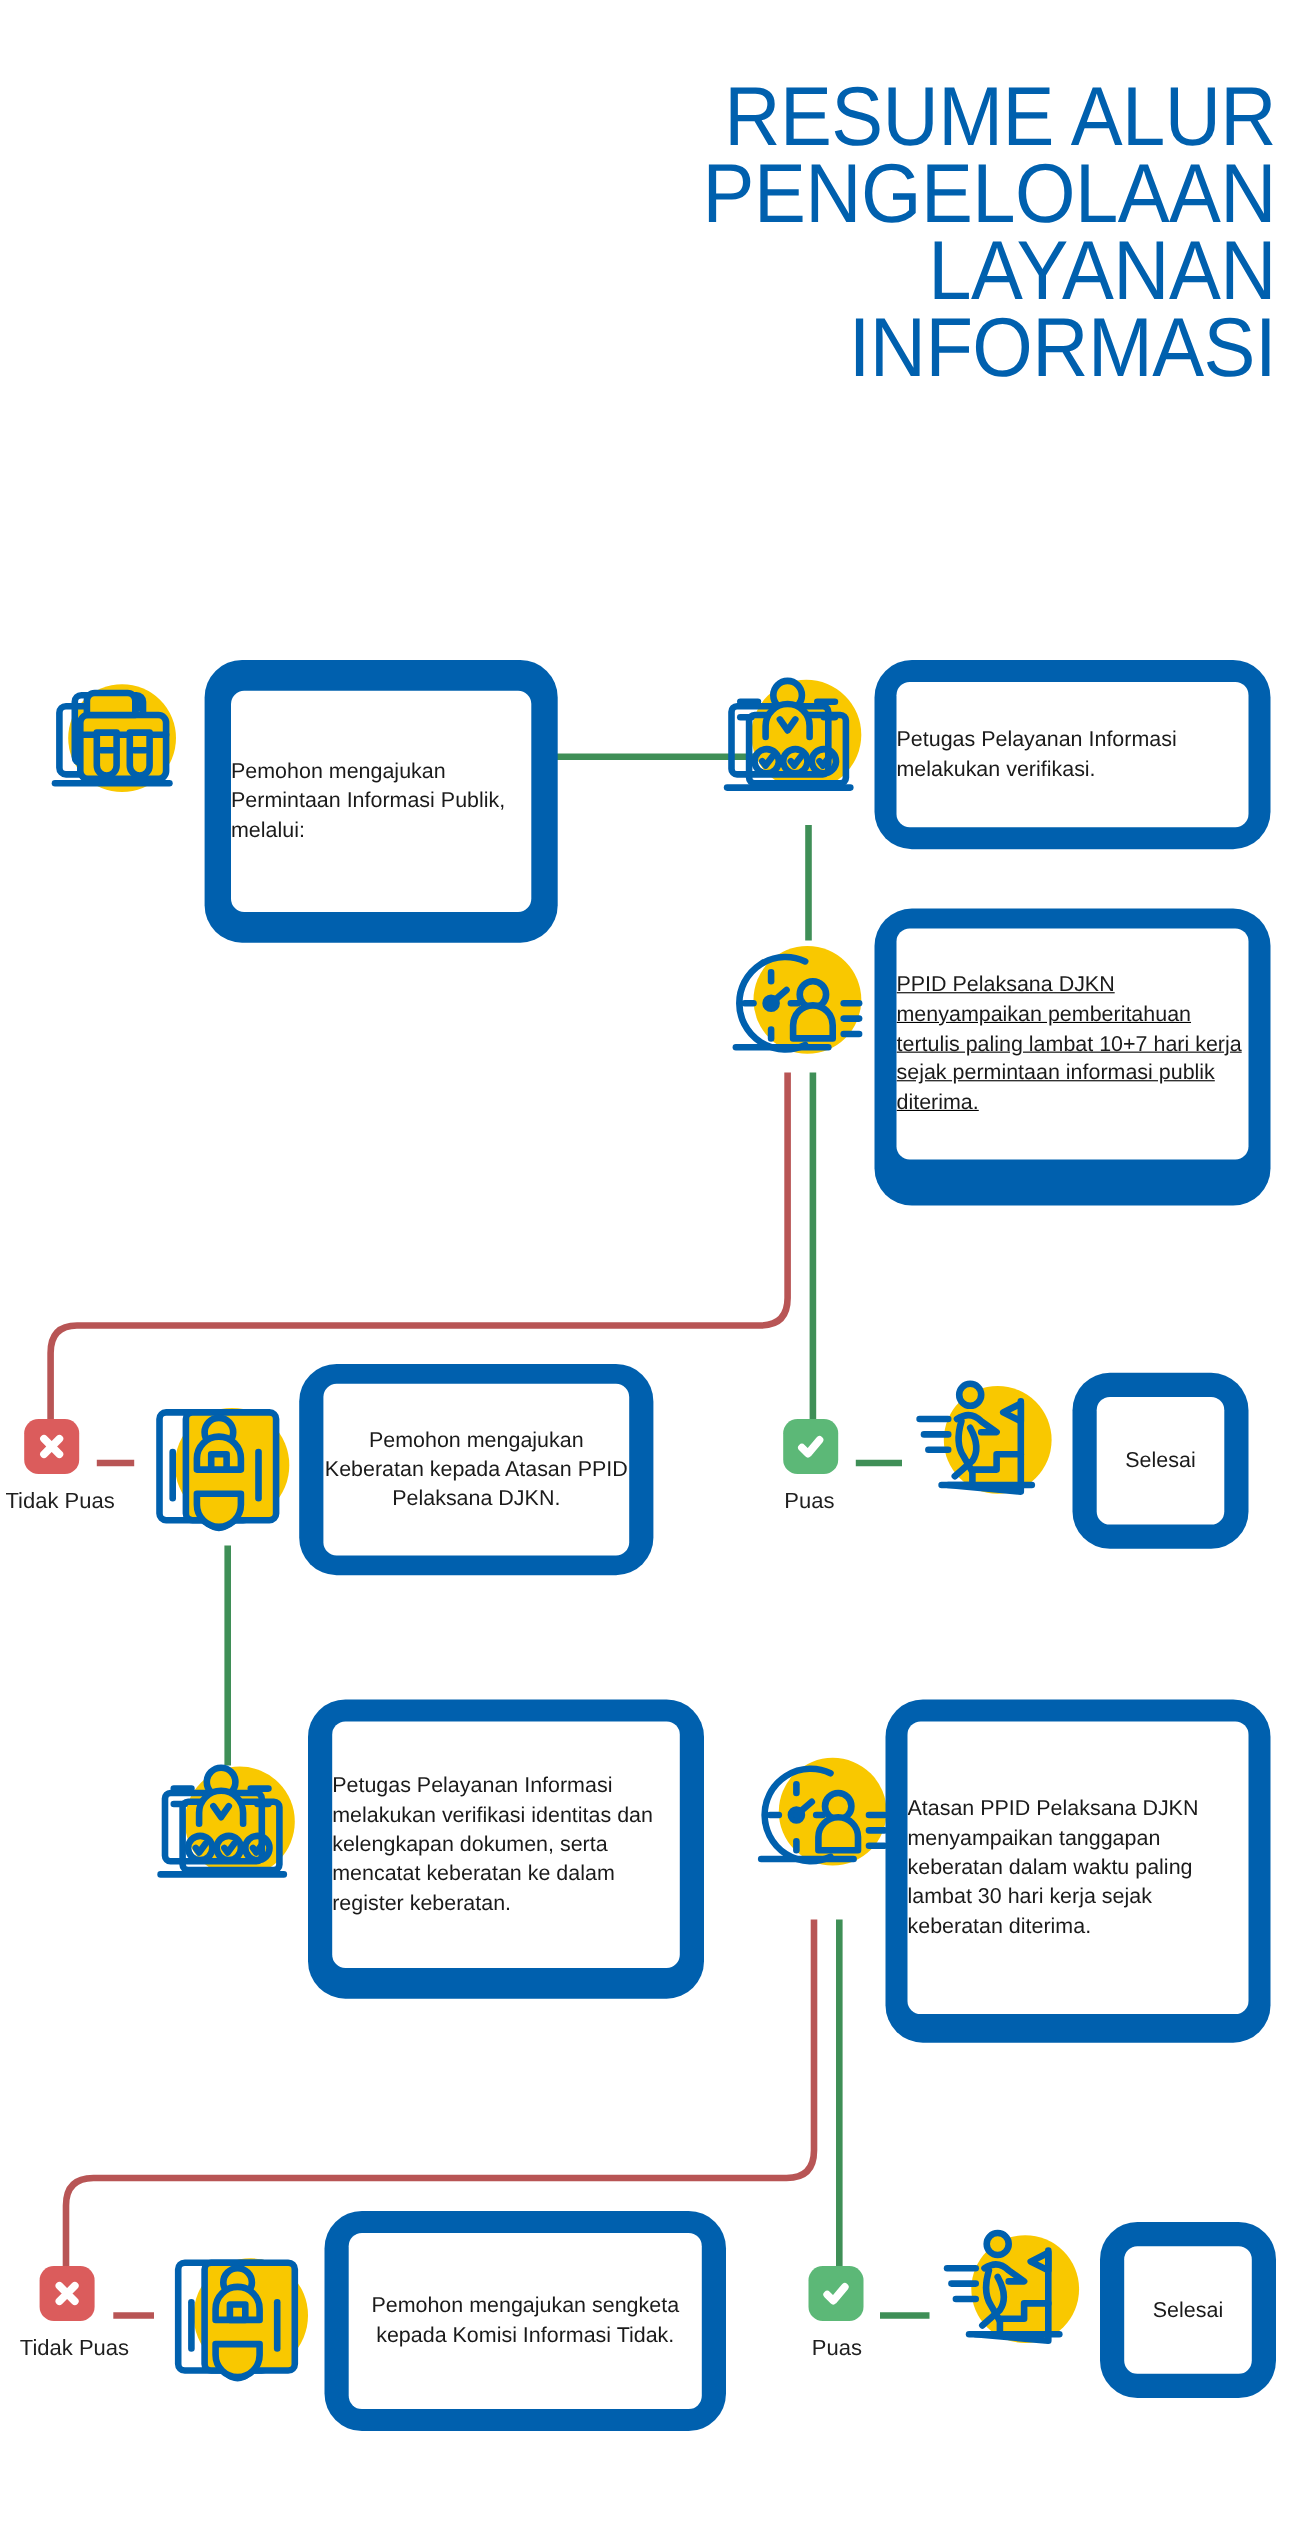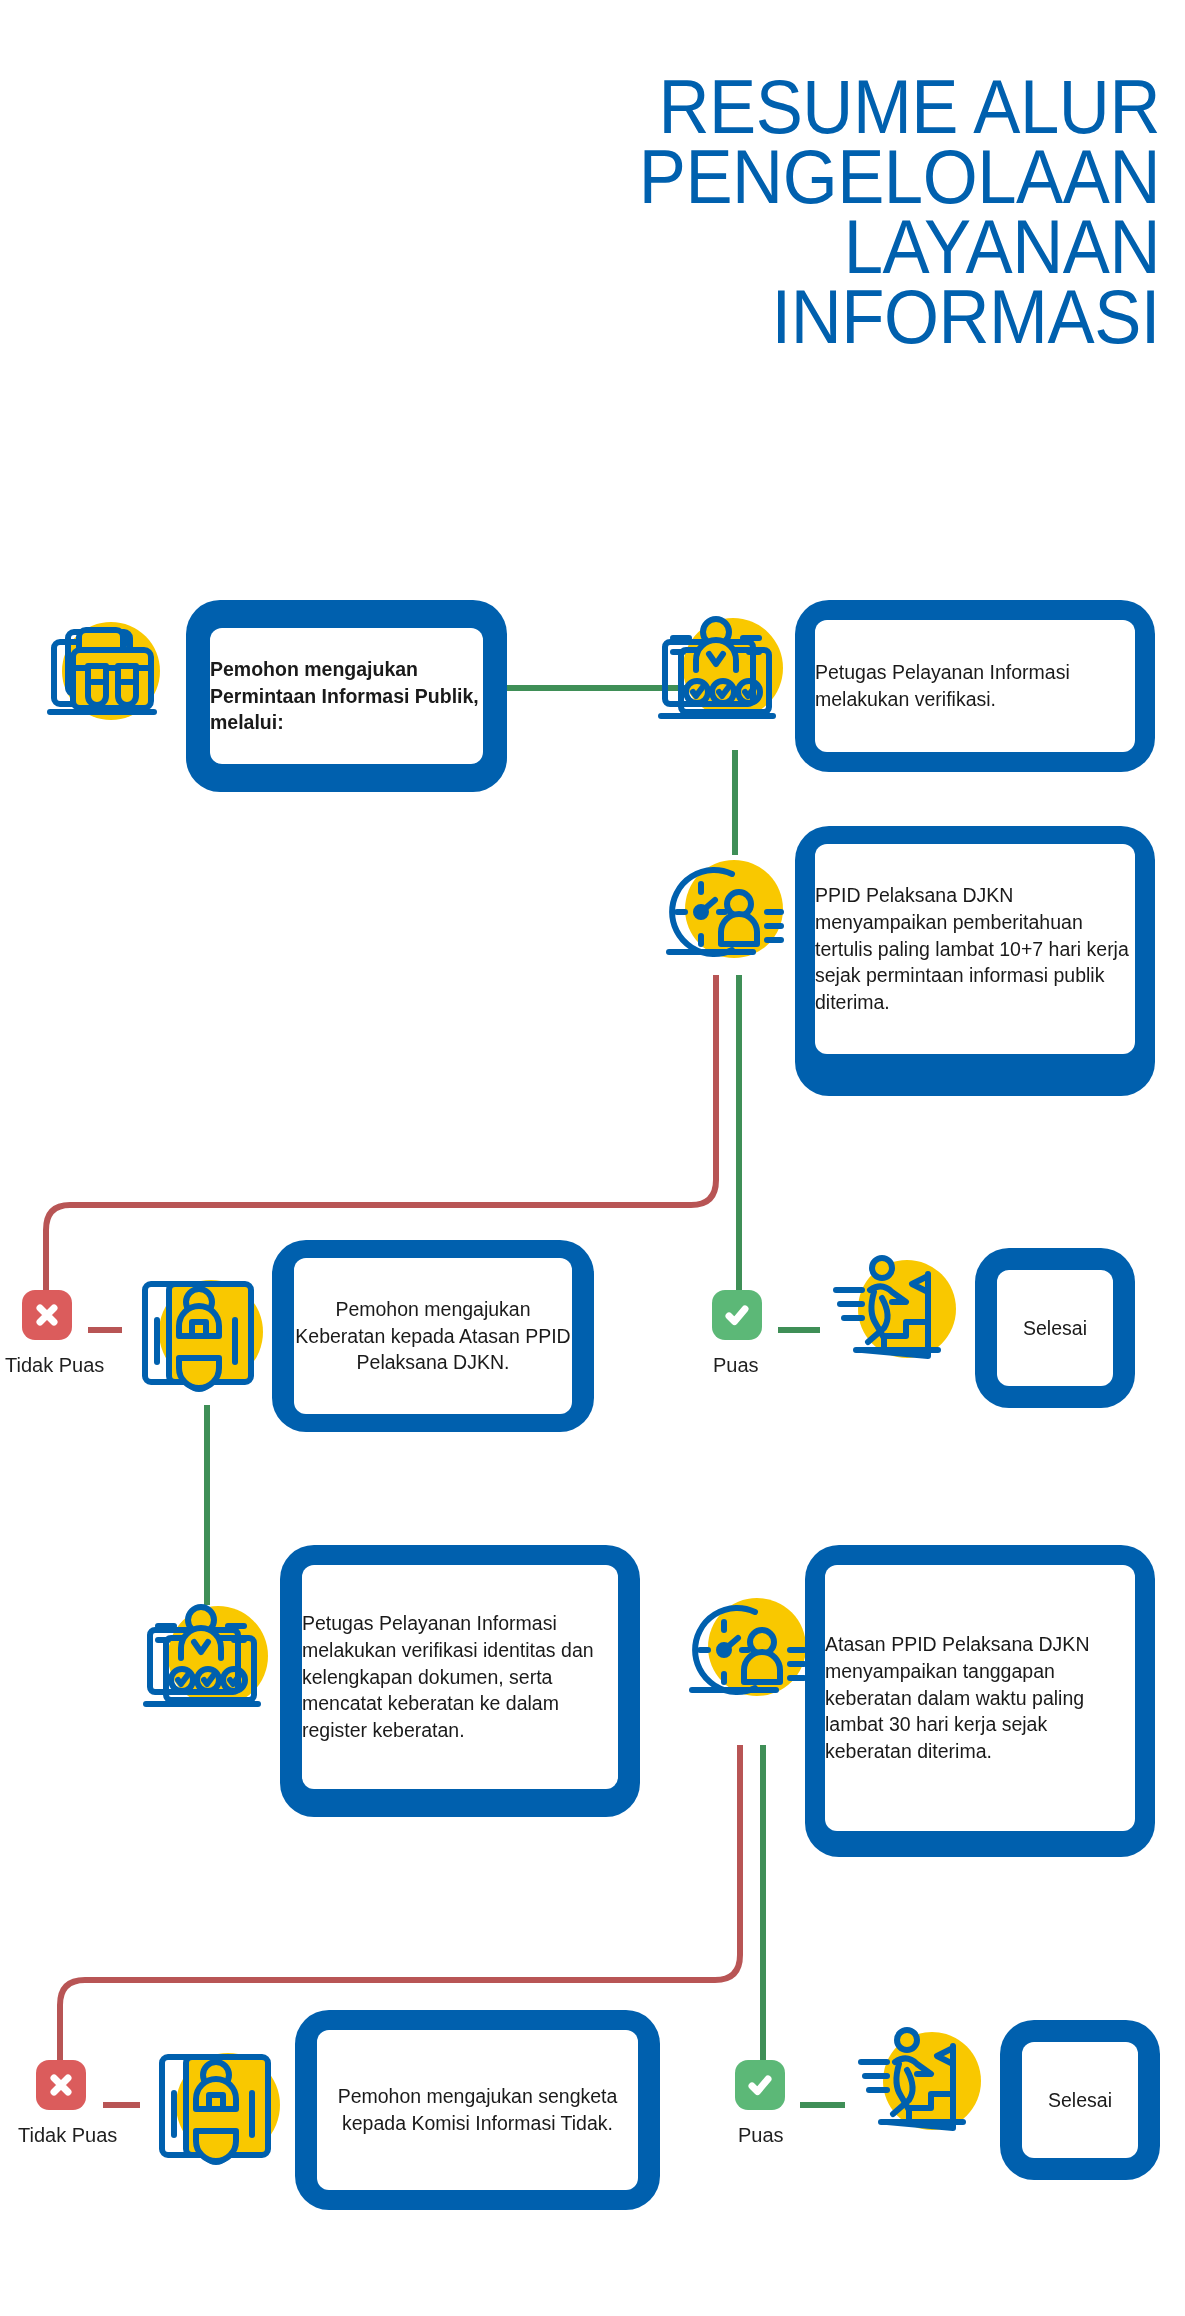--- a/index.html
+++ b/index.html
@@ -124,21 +124,21 @@
         <path d="M33,56 h78"></path>
         <path d="M48,54 h18 v30 a9,9 0 0 1 -18,0 z" fill="#F9C800"></path>
         <path d="M78,54 h18 v30 a9,9 0 0 1 -18,0 z" fill="#F9C800"></path>
         <path d="M52,70 h10"></path>
           <path d="M82,70 h10"></path>
         <path d="M10,100 h104"></path>
       </g>
     </svg>
   </div>
 
-  <div class="card left" style="left:186px;top:600px;width:321px;height:192px;font-weight:bold;">
+  <div class="card left" style="left:186px;top:600px;width:321px;height:257px;">
     <div class="inner" style="left:24px;top:28px;right:24px;bottom:28px;">
       <p>Pemohon mengajukan Permintaan Informasi Publik, melalui:</p>
     </div>
   </div>
 
   <div class="iconwrap" style="left:655px;top:612px;width:130px;height:125px;">
     <div class="disc" style="left:28px;top:6px;width:100px;height:100px;"></div>
     <svg class="glyph" width="140" height="125" viewBox="0 0 140 125">
       <g fill="none" stroke="#0060AE" stroke-width="6" stroke-linecap="round" stroke-linejoin="round">
         <rect x="10" y="30" width="88" height="62" rx="5"></rect>
@@ -182,21 +182,21 @@
         <circle cx="84" cy="52" r="12" fill="#F9C800"></circle>
         <path d="M66,92 v-12 a18,18 0 0 1 36,0 v12 z" fill="#F9C800"></path>
         <path d="M112,60 h14"></path>
           <path d="M112,74 h14"></path>
           <path d="M112,88 h14"></path>
       </g>
     </svg>
   </div>
 
   <div class="card left" style="left:795px;top:826px;width:360px;height:270px;">
-    <div class="inner" style="left:20px;top:18px;right:20px;bottom:42px;">
+    <div class="inner" style="left:20px;top:18px;right:20px;bottom:42px;text-decoration:underline;">
       <p>PPID Pelaksana DJKN menyampaikan pemberitahuan tertulis paling lambat 10+7 hari kerja sejak permintaan informasi publik diterima.</p>
     </div>
   </div>
 
   <div class="chip bad" style="left:22px;top:1290px;width:50px;height:50px;">
     <svg width="30" height="30" viewBox="0 0 30 30">
       <path d="M8,8 L22,22 M22,8 L8,22" stroke="#ffffff" stroke-width="7" stroke-linecap="round"></path>
     </svg>
   </div>
   <div class="chip-label" style="left:5px;top:1354px;">Tidak Puas</div>

